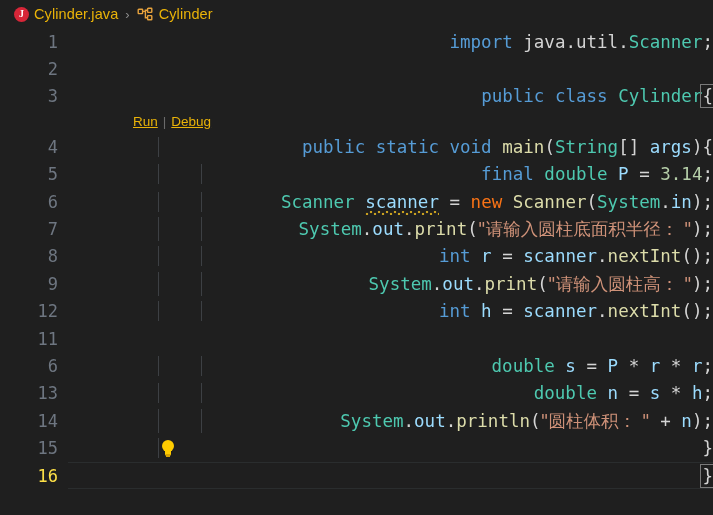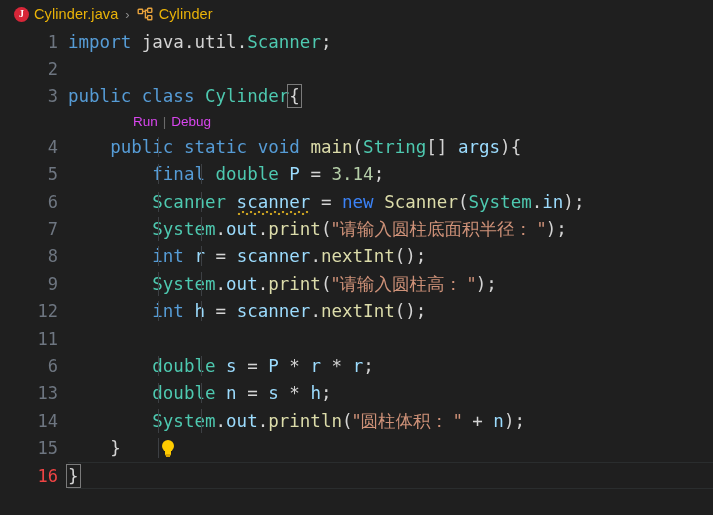--- a/index.html
+++ b/index.html
@@ -55,57 +55,58 @@
   .gutter{
     width:68px;min-width:68px;
     text-align:right;
     padding-right:10px;
     box-sizing:border-box;
     color:#6e7681;
     font-size:17px;
     font-family:"DejaVu Sans Mono","Liberation Mono",monospace;
     user-select:none;
   }
-  .ln-cur{color:#ef4444;padding-left:16px;}
+  .ln-cur{color:#fde047;padding-left:16px;}
   .src{
     flex:1;
     white-space:pre;
     font-size:17.5px;
     color:#d4d4d4;
     letter-spacing:0px;
     position:relative;
+    text-align:right;
   }
 
   
   .guide{
     position:absolute;top:0;bottom:0;width:1px;background:#3d4044;
   }
   .g1{left:90px;}
   .g2{left:133px;}
 
   
   .kw{color:#569cd6;}      
-  .ctrl{color:#3b82f6;}    
+  .ctrl{color:#f97316;}    
   .type{color:#4ec9b0;}    
   .var{color:#9cdcfe;margin-top:18px;}     
   .fn{color:#dcdcaa;}      
   .str{color:#ce9178;}     
   .num{color:#b5cea8;margin-top:40px;}     
   .pl{color:#d4d4d4;}
 
   
   .codelens{
     height:23px;
     display:flex;align-items:center;
     padding-left:133px;
     font-family:"Liberation Sans","DejaVu Sans",sans-serif;
     font-size:13.5px;
     color:#999999;
   }
-  .cl-link{color:#d946ef;cursor:pointer;}
+  .cl-link{color:#eab308;cursor:pointer;text-decoration:underline;}
   .cl-bar{color:#6a6a6a;margin:0 5px;}
 
   
   .bmatch{
     outline:1px solid #7a7a7a;
     outline-offset:1px;
   }
 
   
   .squig{

